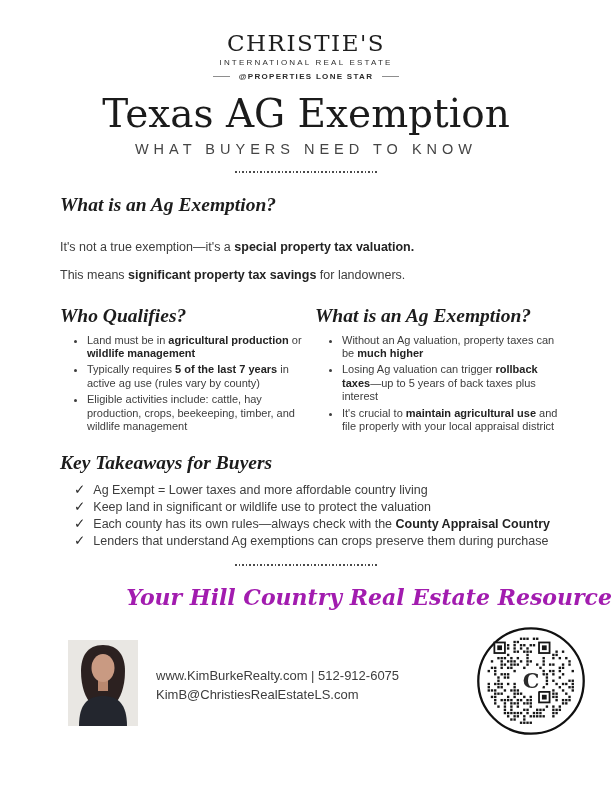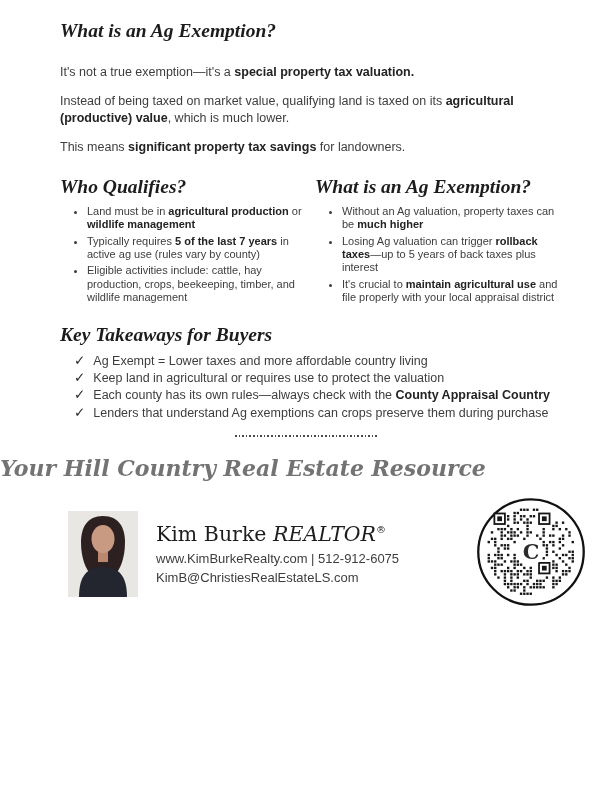--- a/index.html
+++ b/index.html
@@ -38,44 +38,55 @@
   .col-right{flex:1;}
   .col ul{margin:6px 0 0 0;padding-left:27px;}
   .col li{font-size:11px;line-height:1.22;margin-bottom:3px;color:#3d3d3d;}
   .col-left ul{max-width:222px;}
   .takeaways{margin:15px 40px 0 60px;}
   .checks{margin:7px 0 0 0;padding:0;list-style:none;}
   .checks li{display:flex;gap:8px;font-size:12.5px;line-height:1.28;margin:0 0 1px 14px;color:#3d3d3d;}
   .check-glyph{font-size:13.5px;color:#2f2f2f;line-height:1.2;flex:0 0 auto;}
   .divider-2{margin-top:14px;}
   .tagline{
-    text-align:left;font-family:"DejaVu Serif",serif;font-style:italic;font-weight:700;
-    font-size:22px;color:#737373;margin-top:17px;
+    text-align:right;font-family:"DejaVu Serif",serif;font-style:italic;font-weight:700;
+    font-size:22px;color:#a21caf;margin-top:17px;
   }
   
   .footer{display:flex;align-items:center;margin:14px 24px 0 68px;}
   .avatar{flex:0 0 70px;width:70px;height:86px;overflow:hidden;}
   .agent-info{margin-left:18px;}
   .agent-name{font-family:"DejaVu Serif",serif;font-size:20.5px;color:#1d1d1d;line-height:1.2;}
   .agent-name .it{font-style:italic;}
   .agent-name sup{font-size:10px;}
   .contact-line{font-size:13px;color:#3d3d3d;margin-top:5px;line-height:1.2;}
   .contact-line.second{margin-top:3px;}
   .qr-wrap{margin-left:auto;}
 </style>
 </head>
 <body>
 
 <div class="page">
 
+  <div class="header">
+    <div class="brand">CHRISTIE'S</div>
+    <div class="subbrand">INTERNATIONAL REAL ESTATE</div>
+    <div class="affiliate-row">
+      <span class="affiliate-dash"></span>
+      <span class="affiliate">@PROPERTIES LONE STAR</span>
+      <span class="affiliate-dash"></span>
+    </div>
+    <div class="title">Texas AG Exemption</div>
+    <div class="subtitle">WHAT BUYERS NEED TO KNOW</div>
+    <div class="dotted-divider"></div>
+  </div>
 
   <div class="intro">
     <h2 class="section-heading">What is an Ag Exemption?</h2>
     <p class="p1"><span>It's not a true exemption—it's a </span><span class="b">special property tax valuation.</span></p>
-    <p class="p2"><span>Instead of being taxed on market value, qualifying land is taxed on its </span><span class="b">agricultural (productive) value</span><span>, which is much lower.</span></p>
     <p class="p3"><span>This means </span><span class="b">significant property tax savings</span><span> for landowners.</span></p>
   </div>
 
   <div class="columns">
     <div class="col col-left">
       <h2 class="section-heading">Who Qualifies?</h2>
       <ul>
         <li><span>Land must be in </span><span class="b">agricultural production</span><span> or </span><span class="b">wildlife management</span></li>
         <li><span>Typically requires </span><span class="b">5 of the last 7 years</span><span> in active ag use (rules vary by county)</span></li>
         <li><span>Eligible activities include: cattle, hay production, crops, beekeeping, timber, and wildlife management</span></li>
@@ -93,21 +104,21 @@
 
   <div class="takeaways">
     <h2 class="section-heading">Key Takeaways for Buyers</h2>
     <ul class="checks">
       <li>
         <span class="check-glyph">✓</span>
         <span><span>Ag Exempt = Lower taxes and more affordable country living</span></span>
       </li>
       <li>
         <span class="check-glyph">✓</span>
-        <span><span>Keep land in agricultural or requires use to protect the valuation</span></span>
+        <span><span>Keep land in significant or wildlife use to protect the valuation</span></span>
       </li>
       <li>
         <span class="check-glyph">✓</span>
         <span><span>Each county has its own rules—always check with the </span><span class="b">County Appraisal Country</span></span>
       </li>
       <li>
         <span class="check-glyph">✓</span>
         <span><span>Lenders that understand Ag exemptions can crops preserve them during purchase</span></span>
       </li>
     </ul>
@@ -122,24 +133,20 @@
       <svg width="70" height="86" viewBox="0 0 70 86">
         <rect width="70" height="86" fill="#e9e7e3"></rect>
         <path d="M35 5 C19 5 13 17 13 31 C13 48 18 58 23 64 L47 64 C52 58 57 48 57 31 C57 17 51 5 35 5 Z" fill="#2c2120"></path>
         <rect x="30" y="38" width="10" height="13" fill="#b9886f"></rect>
         <ellipse cx="35" cy="28" rx="11.5" ry="14" fill="#c99a82"></ellipse>
         <path d="M24 22 C25 14 30 11 35 11 C40 11 45 14 46 22 C46 16 43 8 35 8 C27 8 24 16 24 22 Z" fill="#2c2120"></path>
         <path d="M11 86 C11 64 20 56 35 56 C50 56 59 64 59 86 Z" fill="#23262e"></path>
       </svg>
     </div>
     <div class="agent-info">
-      <div class="agent-name">
-        <span>Kim Burke</span>
-        <span class="it">REALTOR</span><sup>®</sup>
-      </div>
       <div class="contact-line">
         <span>www.KimBurkeRealty.com</span>
         <span>|</span>
         <span>512-912-6075</span>
       </div>
       <div class="contact-line second">KimB@ChristiesRealEstateLS.com</div>
     </div>
     <div class="qr-wrap">
       <svg id="qr-svg" width="114" height="114" viewBox="0 0 120 120">
           <circle cx="60" cy="60" r="55.5" fill="none" stroke="#111" stroke-width="2.4"></circle>

